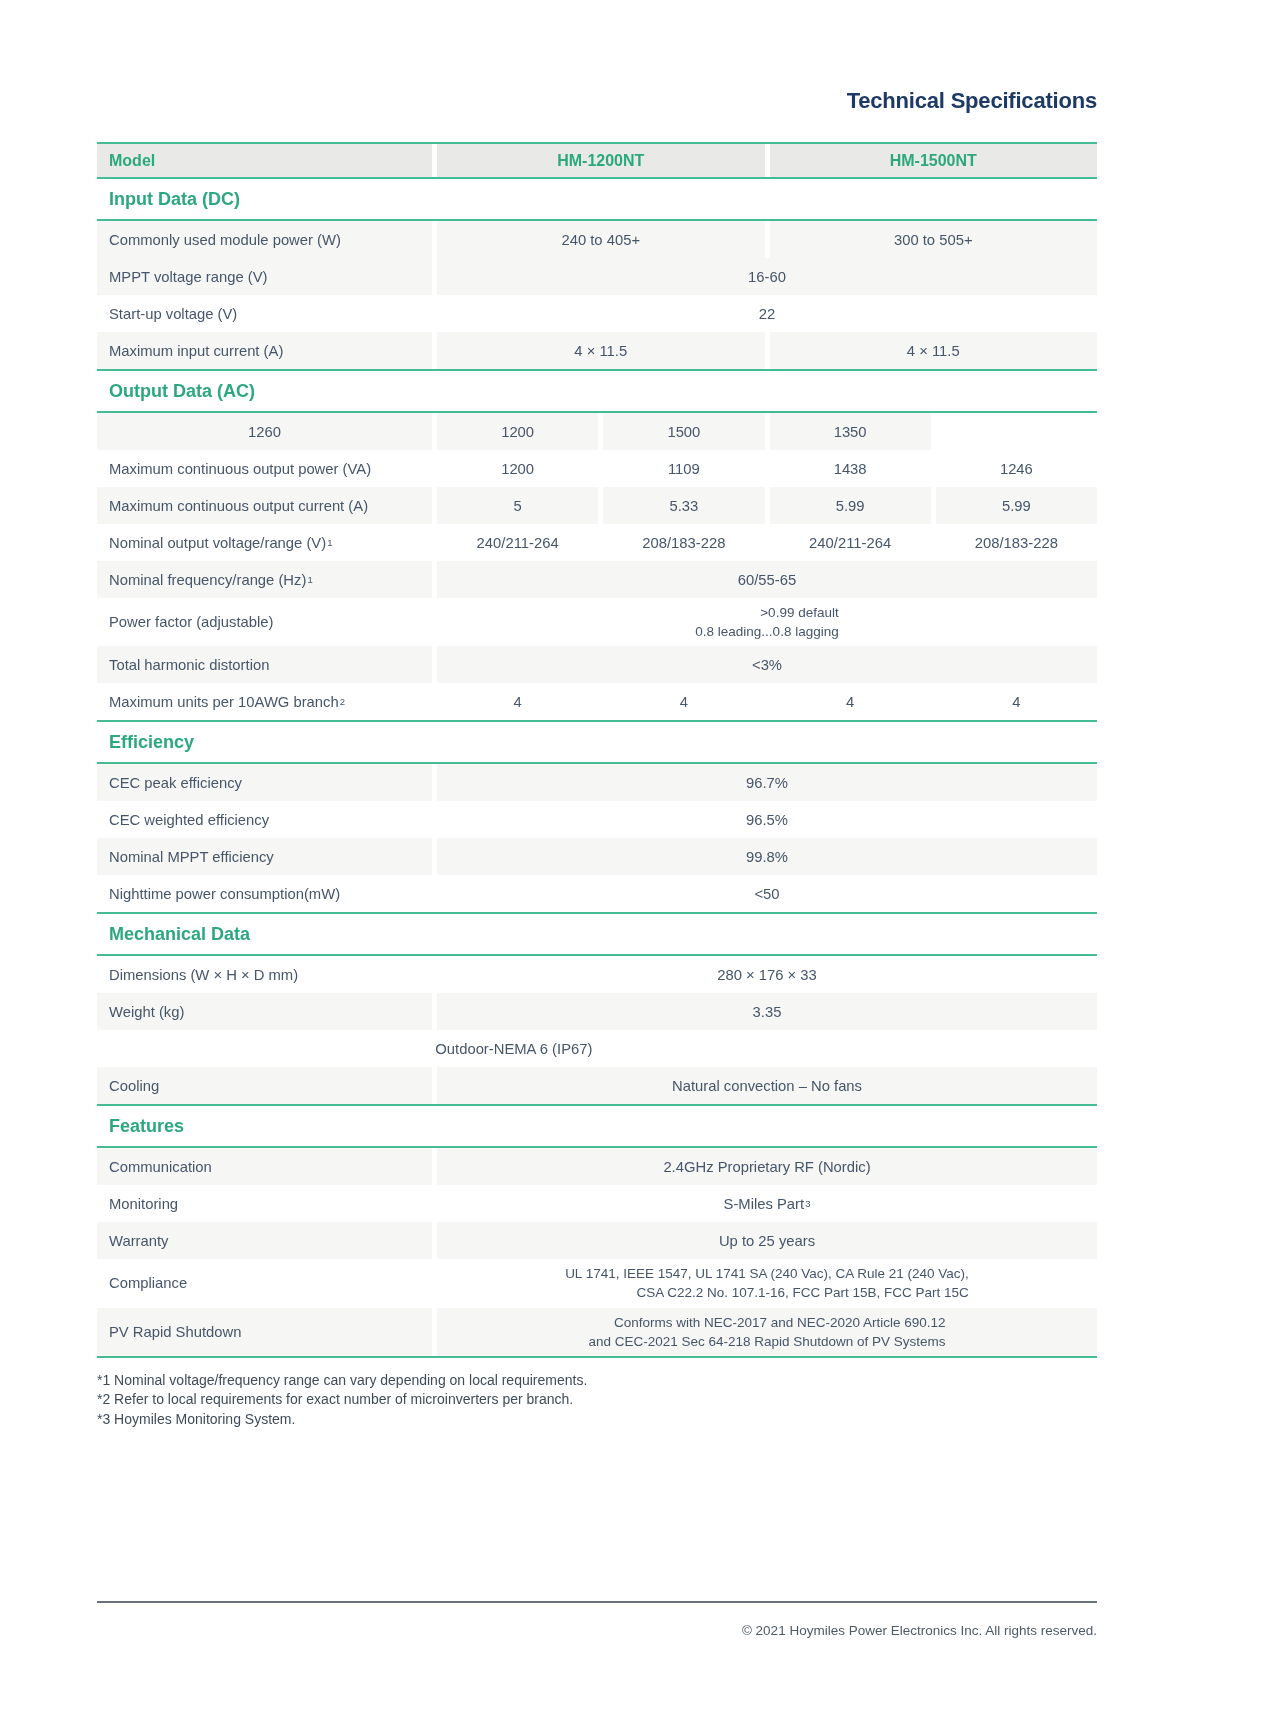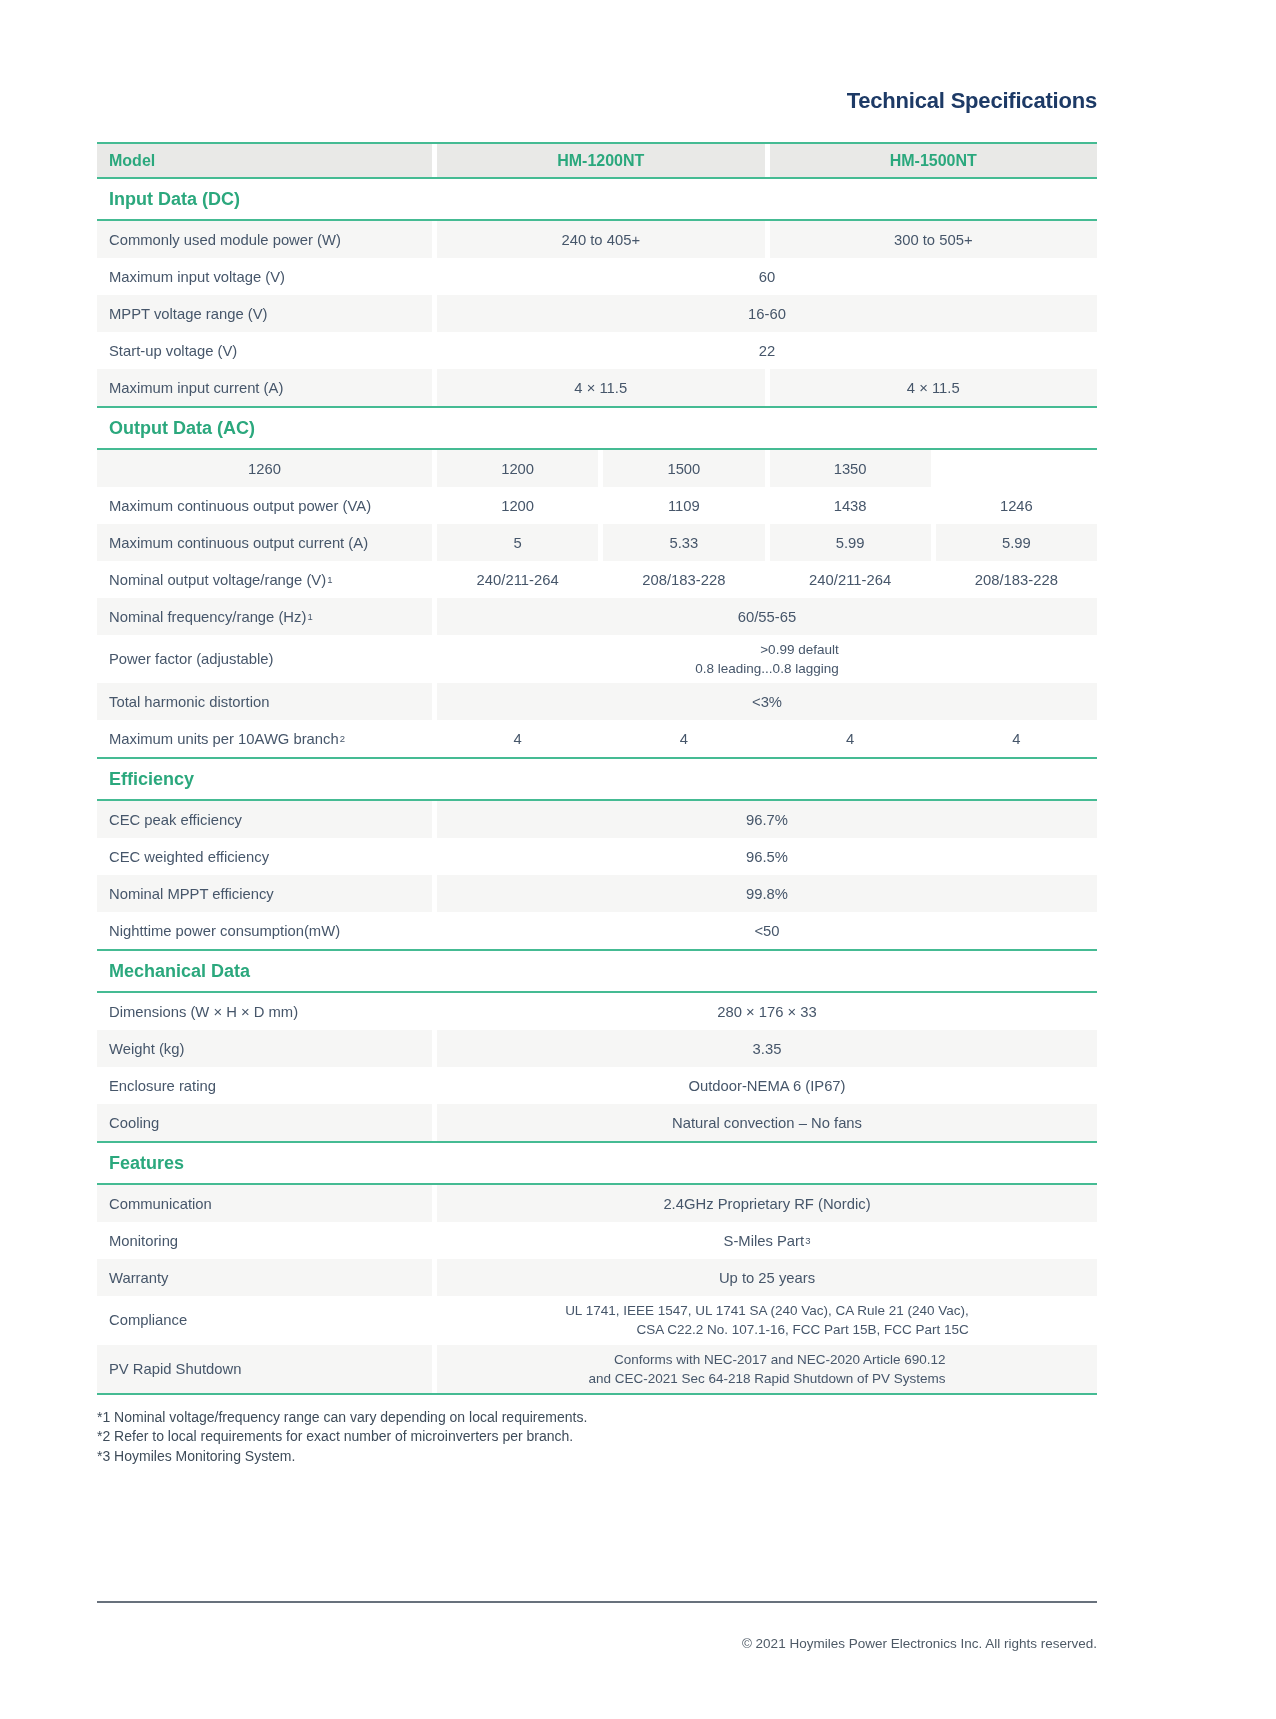--- a/index.html
+++ b/index.html
@@ -49,21 +49,21 @@
     color:var(--green-text);
     font-weight:700;font-size:18px;
     background:#fff;
   }
   .multiline{font-size:13.5px;line-height:1.42;padding:5px 4px;}
   sup{font-size:9.5px;vertical-align:super;line-height:0;margin-left:1px;}
   .footnotes{margin-top:13px;font-size:14px;line-height:19.5px;color:#3e4c5a;}
   .footer{
     position:absolute;left:97px;top:1601px;width:1000px;
     border-top:2px solid #68717c;
-    text-align:right;padding-top:33px;
+    text-align:right;padding-top:20px;
     font-size:13.5px;color:#4e5a66;
   }
 </style>
 </head>
 <body>
 
 <div class="content">
   <h1 class="page-title">Technical Specifications</h1>
 
   <div id="spec-table">
@@ -74,26 +74,20 @@
         <div class="cell value-cell span2"><span>HM-1200NT</span></div>
         <div class="cell value-cell span2"><span>HM-1500NT</span></div>
       </div>
       <div class="section-header"><span>Input Data (DC)</span></div>
       <div class="row shaded">
         <div class="cell label-cell">
           <span>Commonly used module power (W)</span>
         </div>
         <div class="cell value-cell span2"><span>240 to 405+</span></div>
         <div class="cell value-cell span2"><span>300 to 505+</span></div>
-      </div>
-      <div class="row">
-        <div class="cell label-cell">
-          <span>Maximum input voltage (V)</span>
-        </div>
-        <div class="cell value-cell span4"><span>60</span></div>
       </div>
       <div class="row shaded">
         <div class="cell label-cell">
           <span>MPPT voltage range (V)</span>
         </div>
         <div class="cell value-cell span4"><span>16-60</span></div>
       </div>
       <div class="row">
         <div class="cell label-cell">
           <span>Start-up voltage (V)</span>
@@ -204,23 +198,20 @@
         </div>
         <div class="cell value-cell span4"><span>280 × 176 × 33</span></div>
       </div>
       <div class="row shaded">
         <div class="cell label-cell">
           <span>Weight (kg)</span>
         </div>
         <div class="cell value-cell span4"><span>3.35</span></div>
       </div>
       <div class="row">
-        <div class="cell label-cell">
-          <span>Enclosure rating</span>
-        </div>
         <div class="cell value-cell span4"><span>Outdoor-NEMA 6 (IP67)</span></div>
       </div>
       <div class="row shaded">
         <div class="cell label-cell">
           <span>Cooling</span>
         </div>
         <div class="cell value-cell span4"><span>Natural convection – No fans</span></div>
       </div>
       <div class="section-header"><span>Features</span></div>
       <div class="row shaded">

